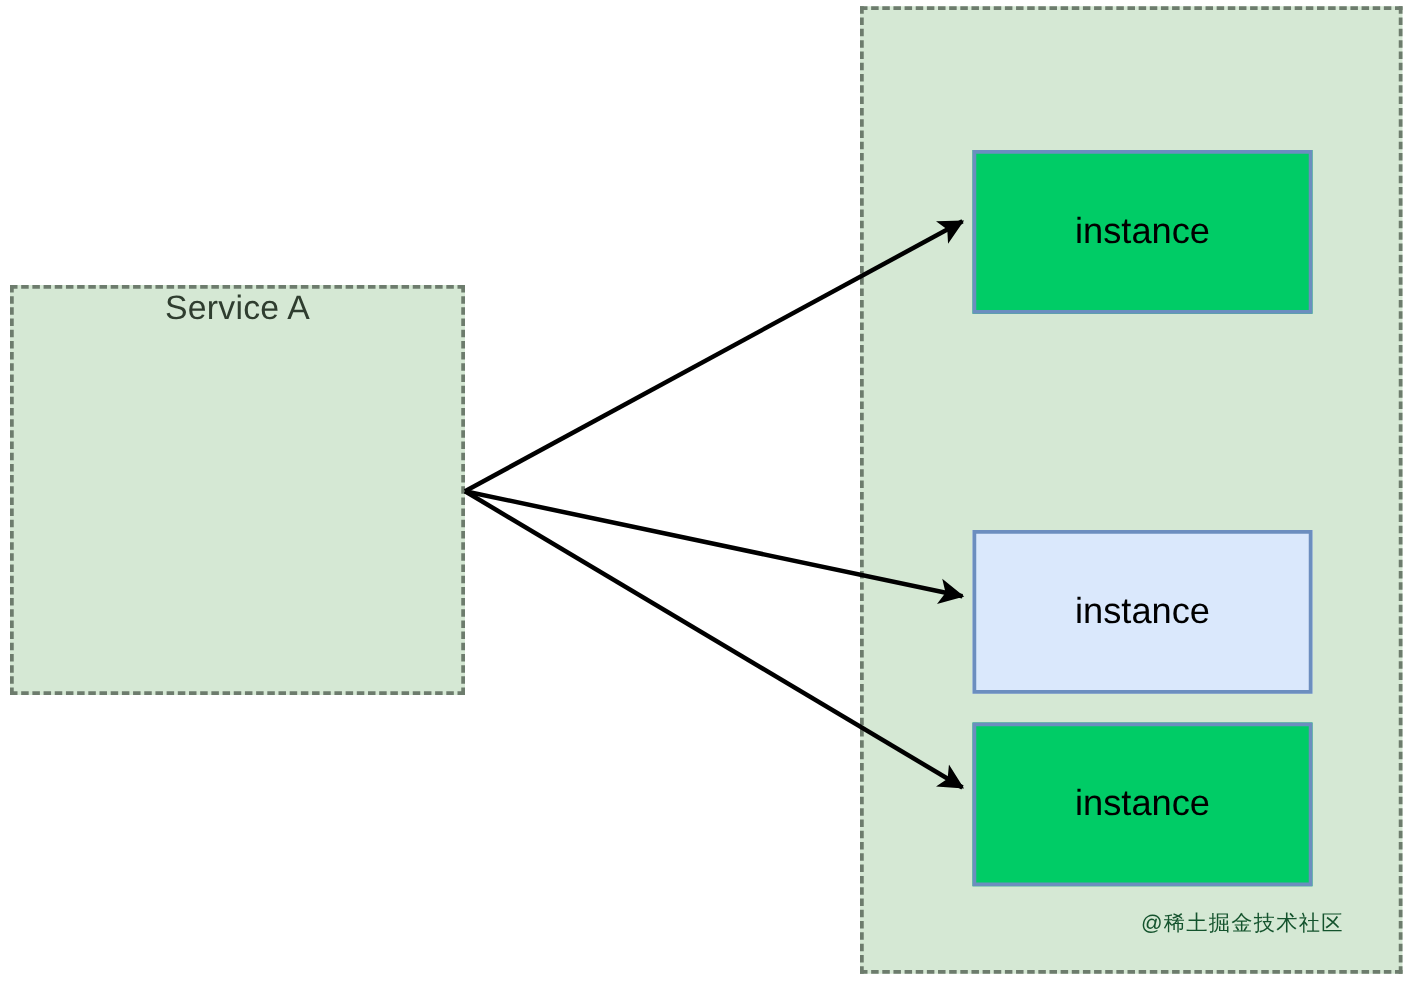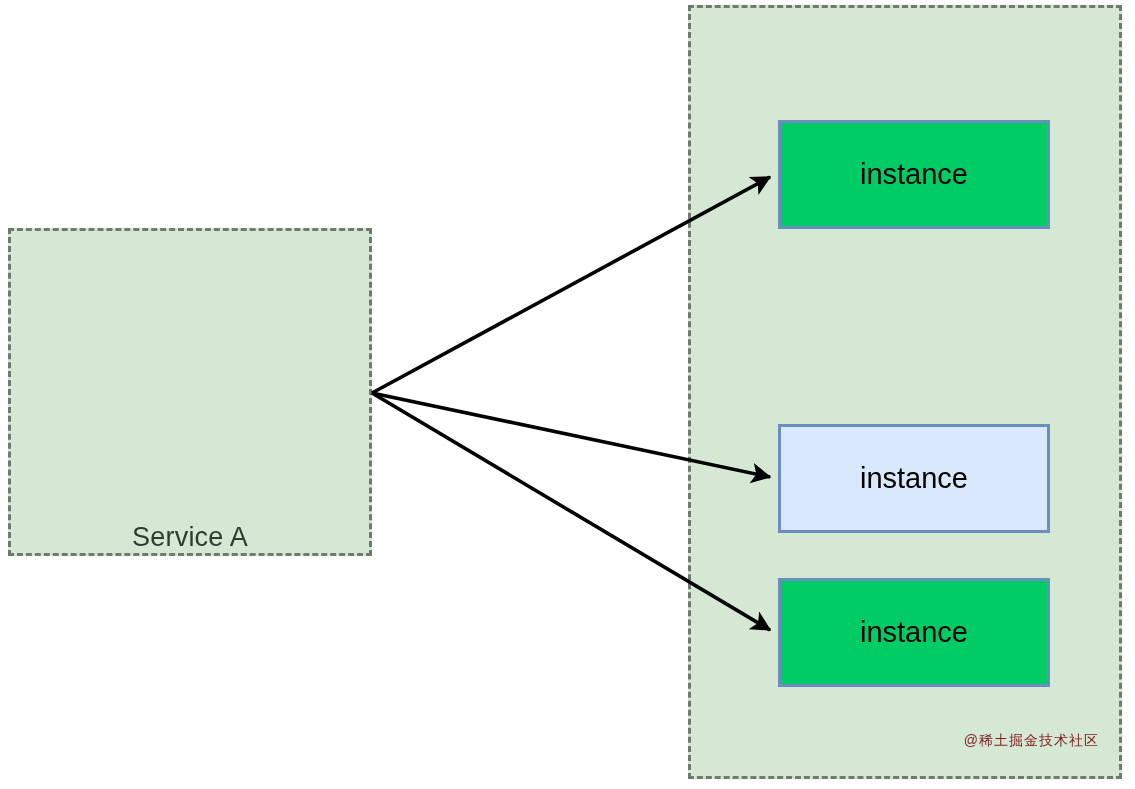--- a/index.html
+++ b/index.html
@@ -20,21 +20,21 @@
   #service-a-box {
     position: absolute;
     left: 8px;
     top: 228px;
     width: 364px;
     height: 328px;
     background: #d5e8d4;
     border: 3px dashed #6d7c6d;
     box-sizing: border-box;
     display: flex;
-    align-items: flex-end;
+    align-items: flex-start;
     justify-content: center;
   }
   #service-a-label {
     font-size: 27px;
     color: #2f3d2f;
     letter-spacing: 0.2px;
     white-space: nowrap;
   }
 
   
@@ -57,21 +57,21 @@
     font-size: 32px;
     color: #000000;
     white-space: nowrap;
   }
 
   
   .instance-box {
     position: absolute;
     left: 778px;
     width: 272px;
-    height: 109px;
+    height: 131px;
     box-sizing: border-box;
     border: 3px solid #6c8ebf;
     display: flex;
     align-items: center;
     justify-content: center;
   }
   .instance-box.green { background: #00cc66; }
   .instance-box.blue  { background: #dae8fc; }
   #instance-1 { top: 120px; }
   #instance-2 { top: 424px; }
@@ -88,24 +88,24 @@
     left: 0;
     top: 0;
     width: 1135px;
     height: 789px;
     pointer-events: none;
   }
 
   
   #watermark {
     position: absolute;
-    right: 20px;
+    right: 44px;
     bottom: 26px;
-    font-size: 14px;
-    color: #7f1d1d;
+    font-size: 17px;
+    color: #14532d;
     letter-spacing: 1px;
     white-space: nowrap;
   }
 </style>
 </head>
 <body>
 
 <div id="canvas">
 
   <div id="service-a-box">

